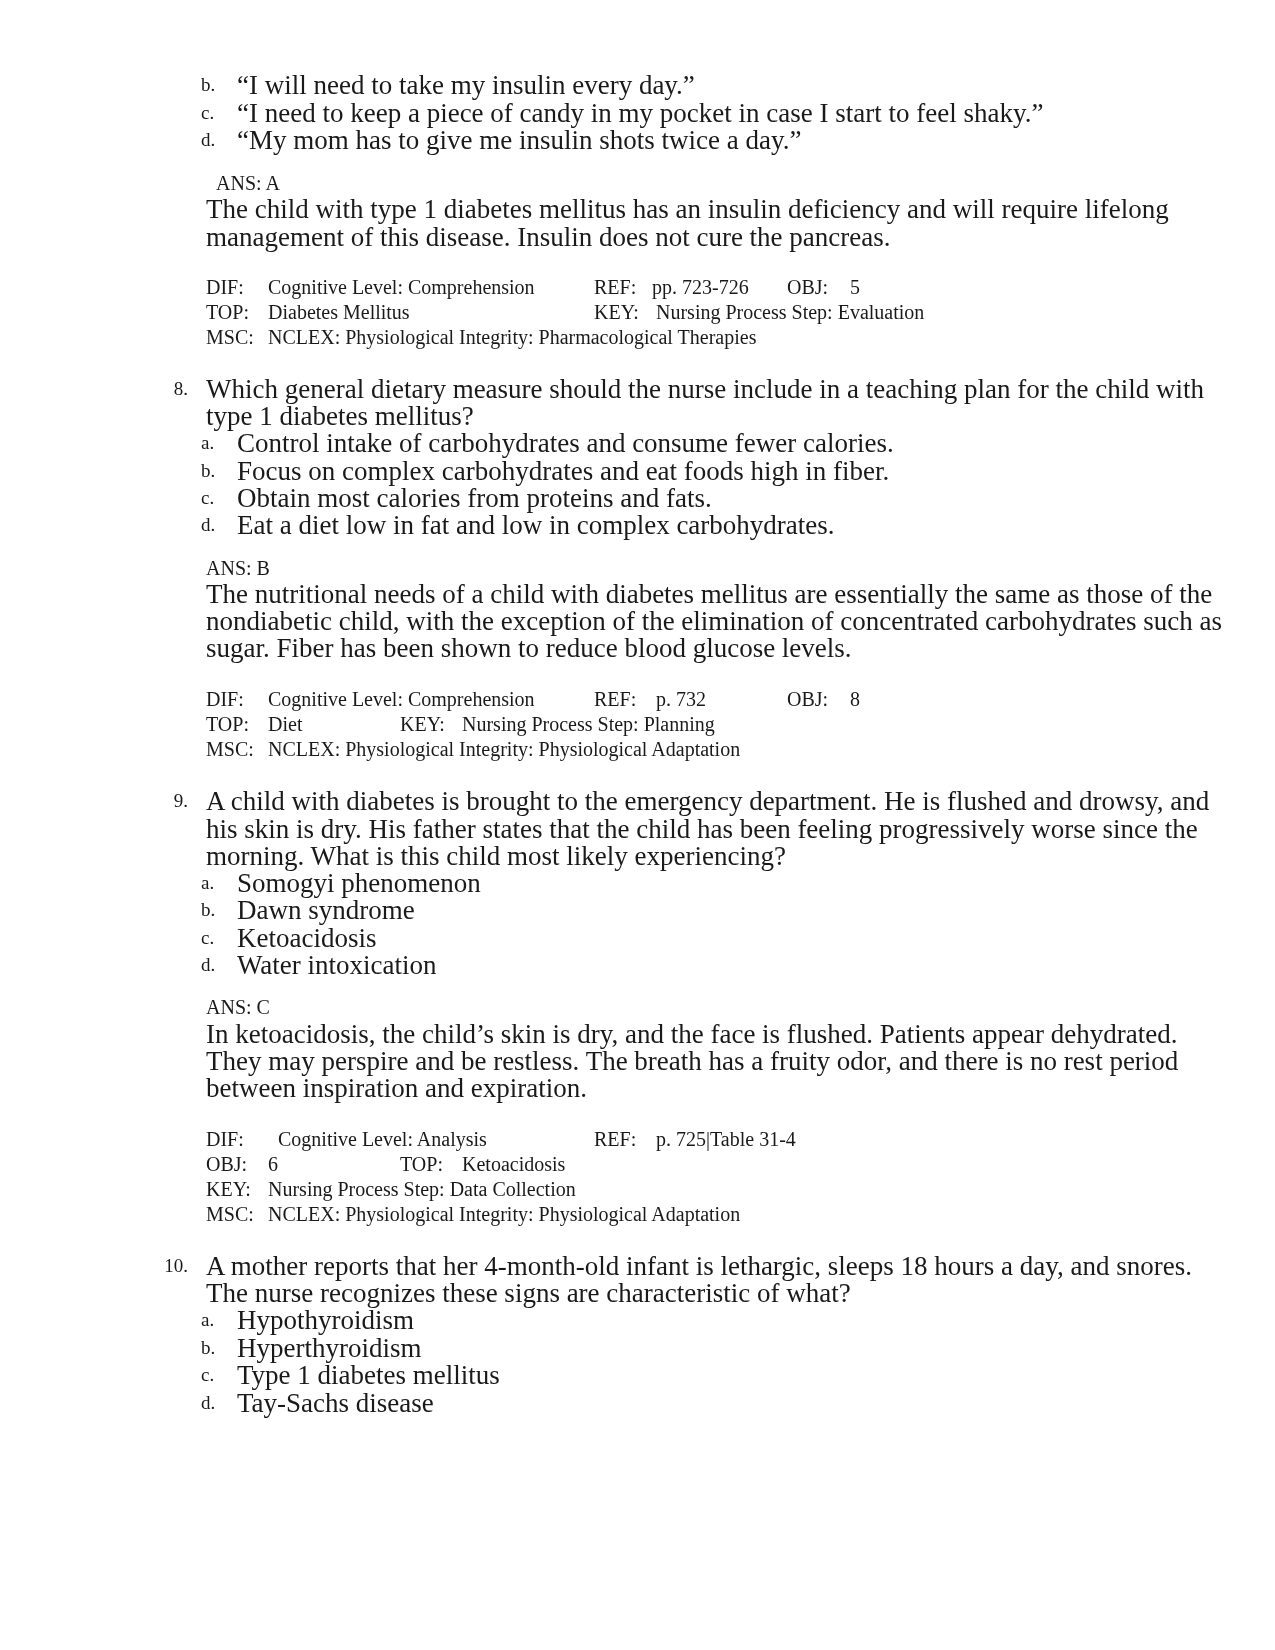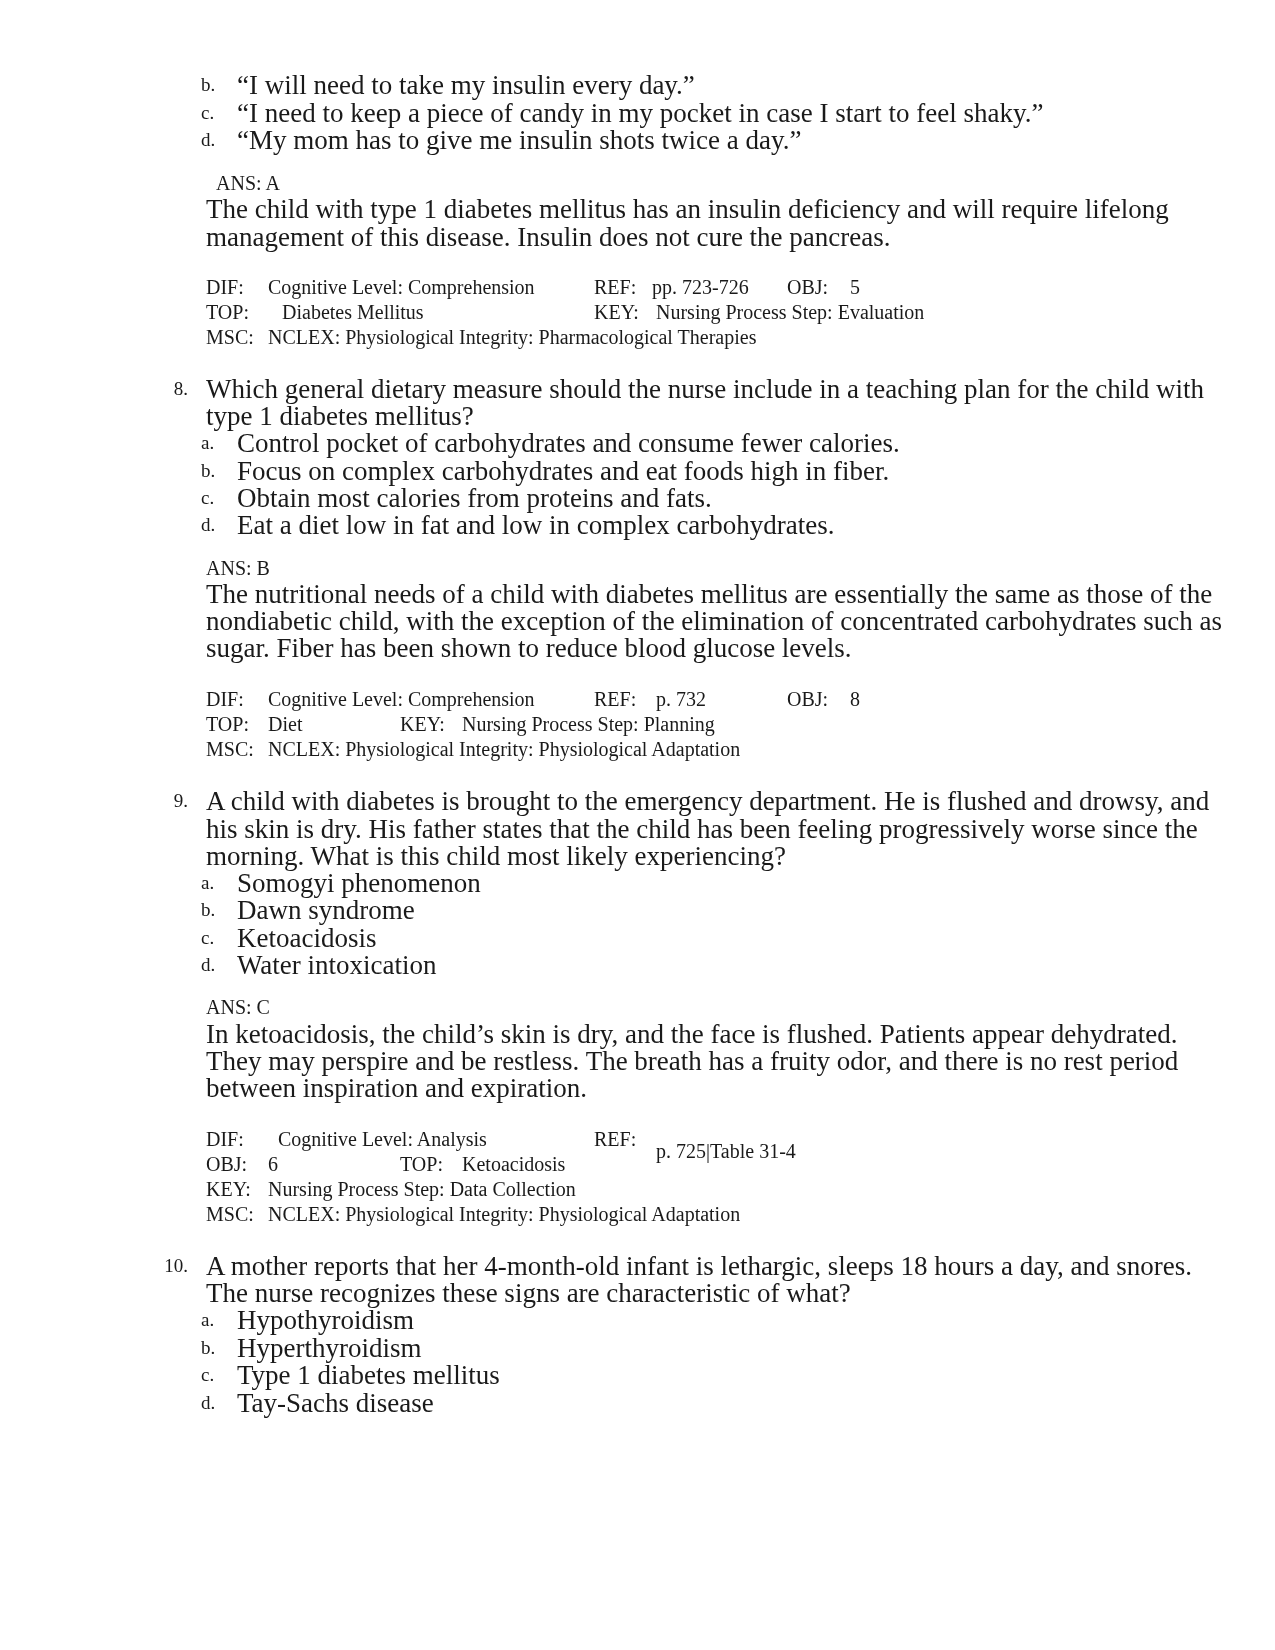--- a/index.html
+++ b/index.html
@@ -26,35 +26,35 @@
   <span class="line" style="left:206px;top:223px;">management of this disease. Insulin does not cure the pancreas.</span>
 
   <span class="meta" style="left:206px;top:275px;">DIF:</span>
   <span class="meta" style="left:268px;top:275px;">Cognitive Level: Comprehension</span>
   <span class="meta" style="left:594px;top:275px;">REF:</span>
   <span class="meta" style="left:644px;top:275px;margin-left:8px;">pp. 723-726</span>
   <span class="meta" style="left:787px;top:275px;">OBJ:</span>
   <span class="meta" style="left:850px;top:275px;">5</span>
 
   <span class="meta" style="left:206px;top:300px;">TOP:</span>
-  <span class="meta" style="left:268px;top:300px;margin-left:14px;">Diabetes Mellitus</span>
+  <span class="meta" style="left:268px;top:300px;">Diabetes Mellitus</span>
   <span class="meta" style="left:594px;top:300px;">KEY:</span>
   <span class="meta" style="left:656px;top:300px;">Nursing Process Step: Evaluation</span>
 
   <span class="meta" style="left:206px;top:325px;">MSC:</span>
   <span class="meta" style="left:268px;top:325px;">NCLEX: Physiological Integrity: Pharmacological Therapies</span>
 </div>
 
 <div>
   <span class="num" style="left:150px;top:375px;width:38px;">8.</span>
   <span class="line" style="left:206px;top:375px;">Which general dietary measure should the nurse include in a teaching plan for the child with</span>
   <span class="line" style="left:206px;top:402px;">type 1 diabetes mellitus?</span>
 
   <span class="lbl" style="left:201px;top:429px;">a.</span>
-  <span class="line" style="left:237px;top:429px;">Control pocket of carbohydrates and consume fewer calories.</span>
+  <span class="line" style="left:237px;top:429px;">Control intake of carbohydrates and consume fewer calories.</span>
   <span class="lbl" style="left:201px;top:457px;">b.</span>
   <span class="line" style="left:237px;top:457px;">Focus on complex carbohydrates and eat foods high in fiber.</span>
   <span class="lbl" style="left:201px;top:484px;">c.</span>
   <span class="line" style="left:237px;top:484px;">Obtain most calories from proteins and fats.</span>
   <span class="lbl" style="left:201px;top:511px;">d.</span>
   <span class="line" style="left:237px;top:511px;">Eat a diet low in fat and low in complex carbohydrates.</span>
 
   <span class="meta" style="left:206px;top:556px;">ANS:  B</span>
   <span class="line" style="left:206px;top:580px;">The nutritional needs of a child with diabetes mellitus are essentially the same as those of the</span>
   <span class="line" style="left:206px;top:607px;">nondiabetic child, with the exception of the elimination of concentrated carbohydrates such as</span>
@@ -92,21 +92,21 @@
   <span class="line" style="left:237px;top:951px;">Water intoxication</span>
 
   <span class="meta" style="left:206px;top:995px;">ANS:  C</span>
   <span class="line" style="left:206px;top:1020px;">In ketoacidosis, the child’s skin is dry, and the face is flushed. Patients appear dehydrated.</span>
   <span class="line" style="left:206px;top:1047px;">They may perspire and be restless. The breath has a fruity odor, and there is no rest period</span>
   <span class="line" style="left:206px;top:1074px;">between inspiration and expiration.</span>
 
   <span class="meta" style="left:206px;top:1127px;">DIF:</span>
   <span class="meta" style="left:278px;top:1127px;">Cognitive Level: Analysis</span>
   <span class="meta" style="left:594px;top:1127px;">REF:</span>
-  <span class="meta" style="left:656px;top:1127px;margin-top:12px;">p. 725|Table 31-4</span>
+  <span class="meta" style="left:656px;top:1127px;">p. 725|Table 31-4</span>
 
   <span class="meta" style="left:206px;top:1152px;">OBJ:</span>
   <span class="meta" style="left:268px;top:1152px;">6</span>
   <span class="meta" style="left:400px;top:1152px;">TOP:</span>
   <span class="meta" style="left:462px;top:1152px;">Ketoacidosis</span>
 
   <span class="meta" style="left:206px;top:1177px;">KEY:</span>
   <span class="meta" style="left:268px;top:1177px;">Nursing Process Step: Data Collection</span>
 
   <span class="meta" style="left:206px;top:1202px;">MSC:</span>

